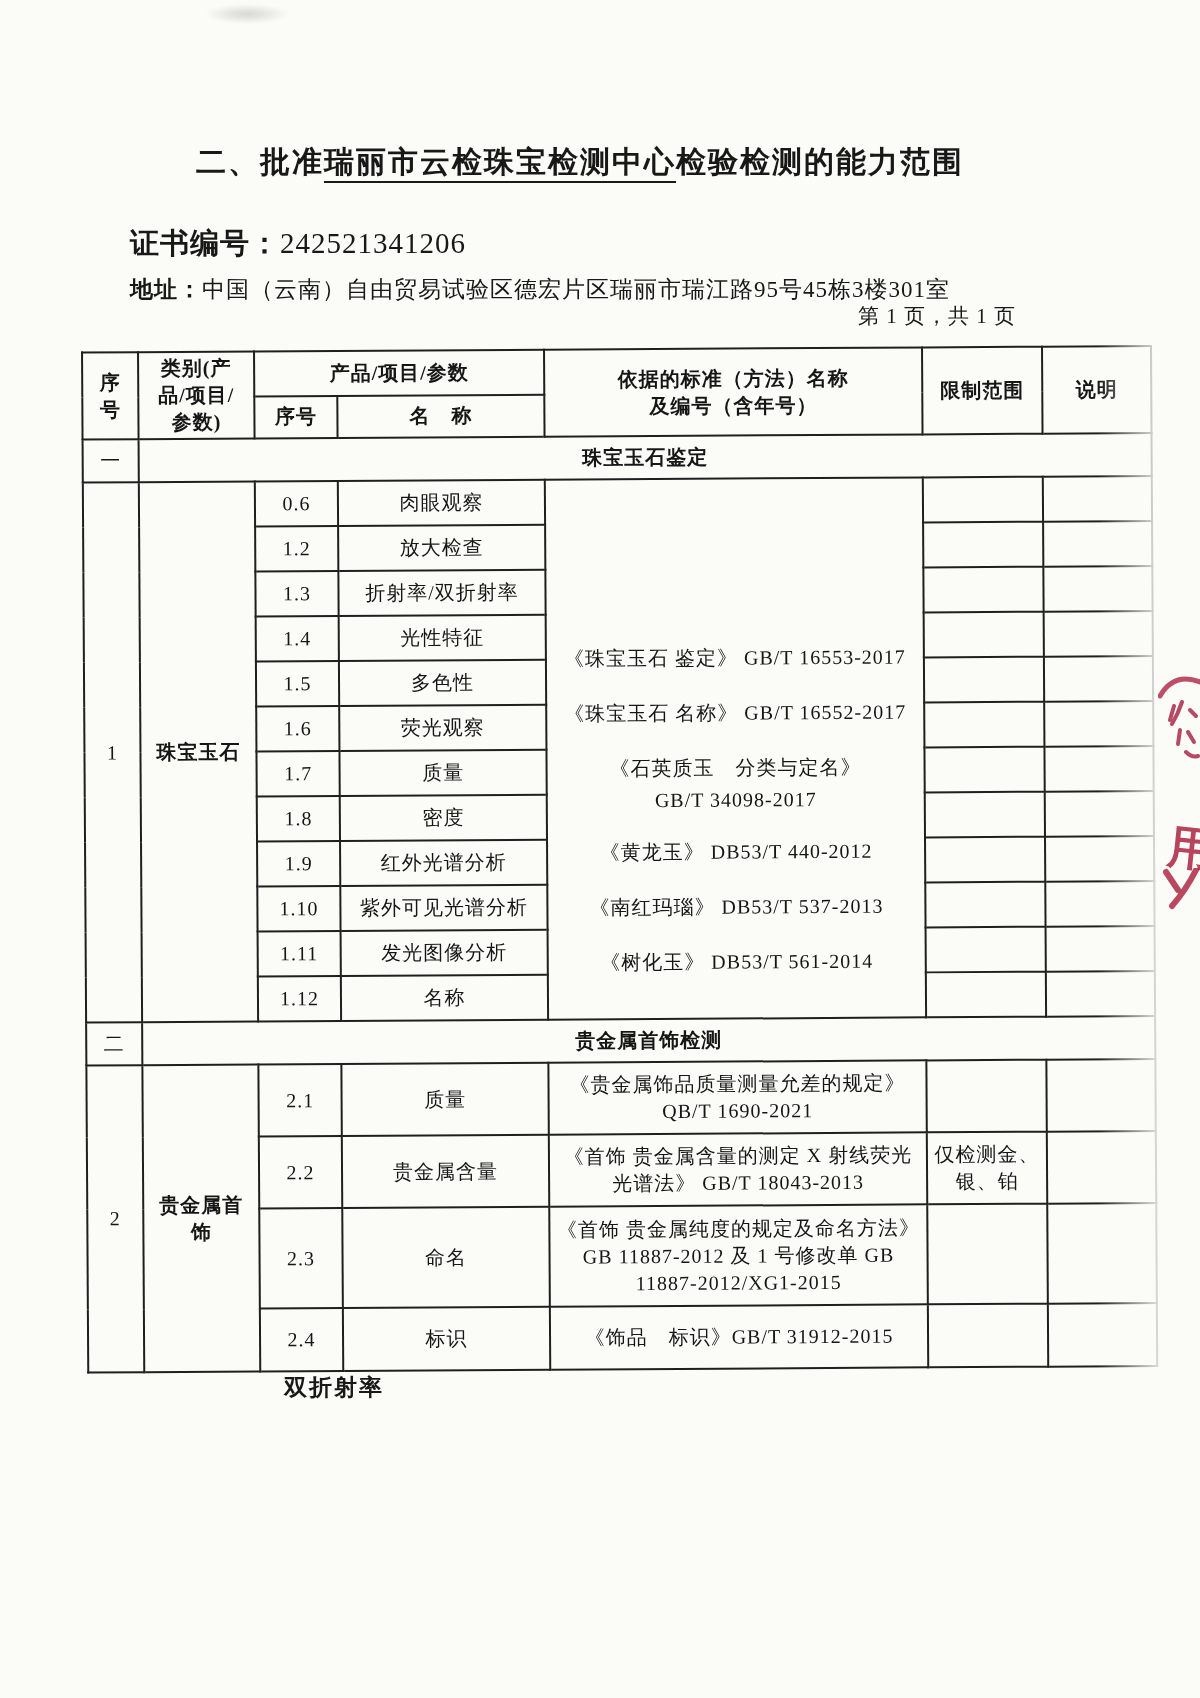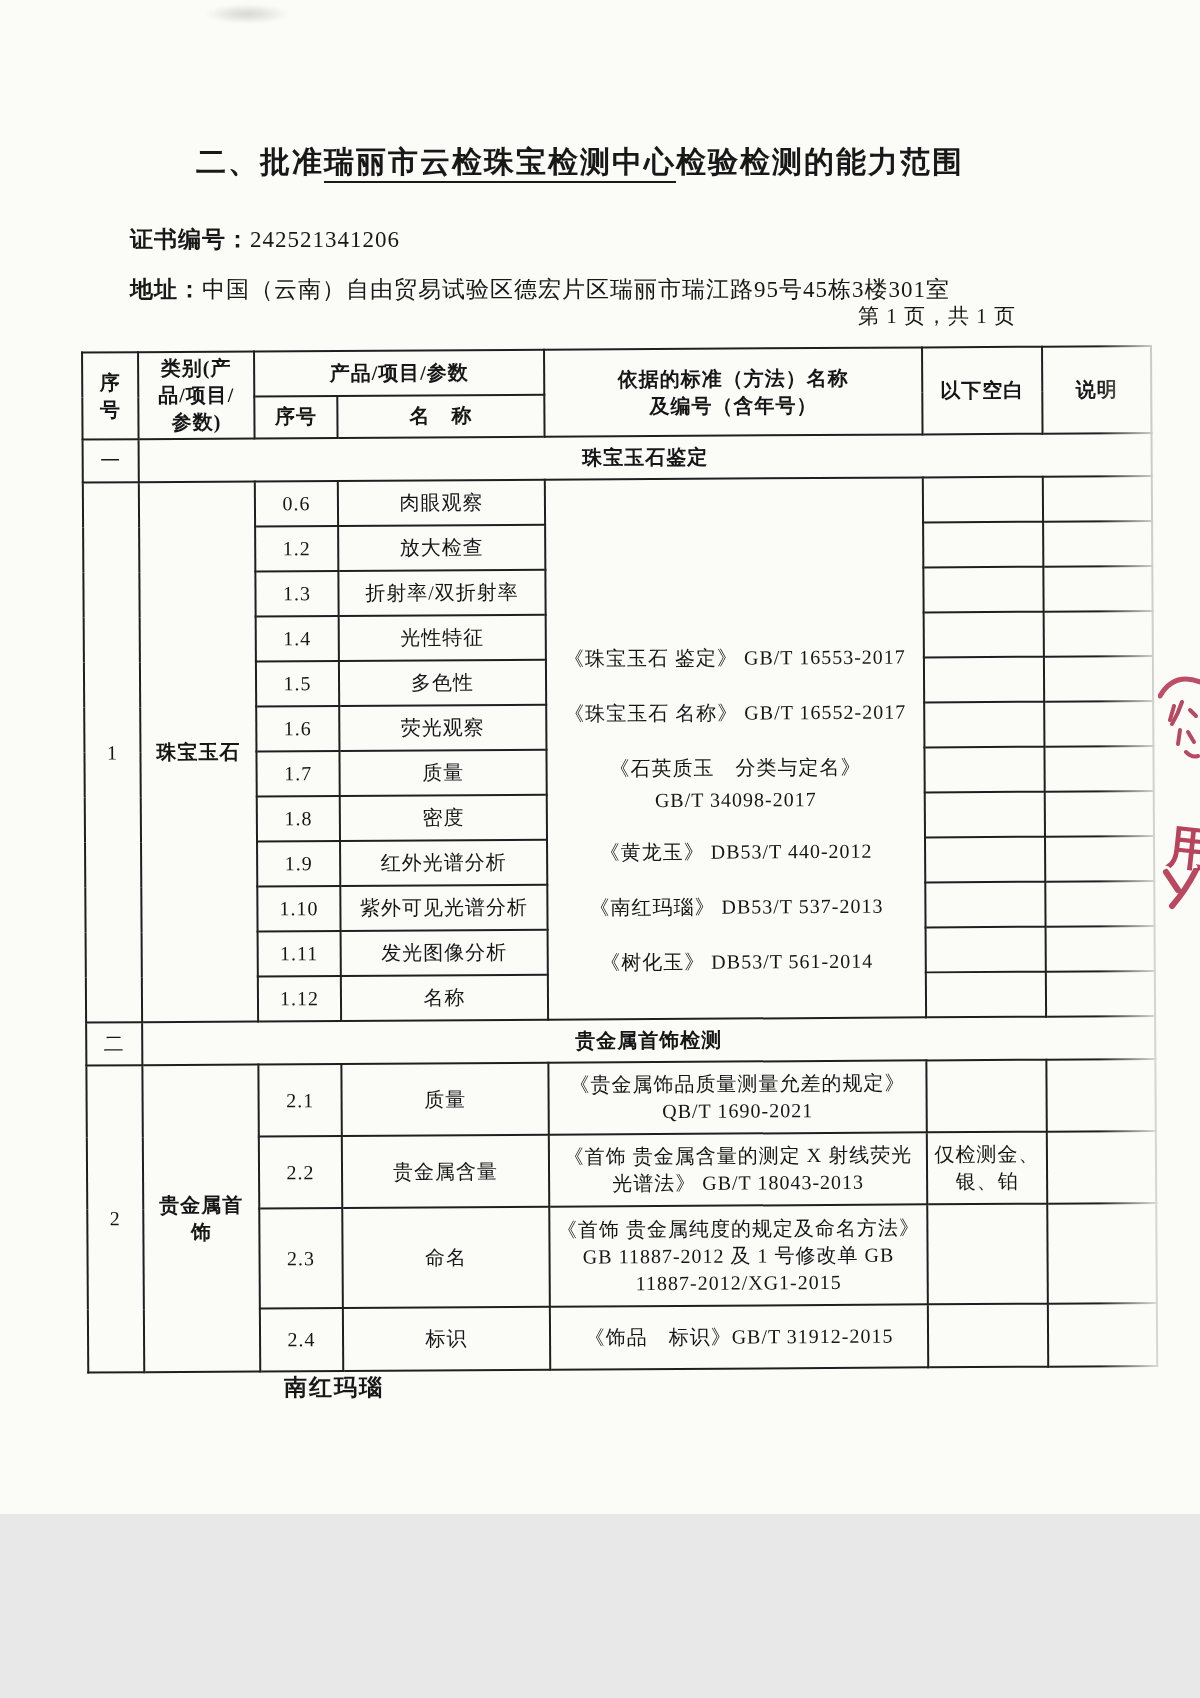--- a/index.html
+++ b/index.html
@@ -1,35 +1,35 @@
 <!DOCTYPE html>
 <html><head>
 <meta charset="utf-8">
 <style>
   html,body{margin:0;padding:0;background:#e8e8e8;}
   .page{
     position:relative;
-    width:1200px;height:1514px;
+    width:1200px;height:1698px;
     margin:0 auto;
     background:#fbfbf8;
     overflow:hidden;
     font-family:"Liberation Serif","DejaVu Serif",serif;
     color:#181818;
   }
   
   .doc-title{
     position:absolute;left:0;top:142px;width:1160px;
     text-align:center;font-size:30px;font-weight:700;letter-spacing:2px;
     white-space:nowrap;
   }
   .doc-title .u{
     border-bottom:2.5px solid #1a1a1a;padding-bottom:3px;
   }
   .cert-line{
-    position:absolute;left:130px;top:224px;font-size:23px;letter-spacing:1px;
+    position:absolute;left:130px;top:224px;font-size:29px;letter-spacing:1px;
   }
   .cert-line .lbl{font-weight:700;}
   .addr-line{
     position:absolute;left:130px;top:274px;font-size:23px;letter-spacing:1px;
   }
   .addr-line .lbl{font-weight:700;}
   .page-indicator{
     position:absolute;right:184px;top:302px;font-size:21px;letter-spacing:1px;
   }
   
@@ -123,21 +123,21 @@
       <tbody>
           <tr class="h1">
         <td class="hdr pre" rowspan="2">序
 号</td>
         <td class="hdr pre" rowspan="2">类别(产
 品/项目/
 参数)</td>
         <td class="hdr" colspan="2">产品/项目/参数</td>
         <td class="hdr pre" rowspan="2">依据的标准（方法）名称
 及编号（含年号）</td>
-        <td class="hdr" rowspan="2">以下空白</td>
+        <td class="hdr" rowspan="2">限制范围</td>
         <td class="hdr note-cell" rowspan="2">说明</td>
       </tr>
       <tr class="h2">
         <td class="hdr">序号</td>
         <td class="hdr">名　称</td>
       </tr>
 
       <tr class="secrow">
         <td>一</td>
         <td class="sec-title" colspan="6">珠宝玉石鉴定</td>
@@ -267,21 +267,21 @@
         <td>2.4</td>
         <td>标识</td>
         <td class="std-cell">《饰品　标识》GB/T 31912-2015</td>
         <td class="limit-cell"></td>
         <td class="note-cell"></td>
       </tr>
     </tbody>
       </table>
   </div>
 
-  <div class="blank-note">南红玛瑙</div>
+  <div class="blank-note">双折射率</div>
 
   <div class="edge-fade"></div>
 
   <svg class="stamp stamp-curve" width="44" height="34" viewBox="0 0 44 34">
     <path d="M2 28 Q16 4 42 14" stroke="#b0304d" stroke-width="5" fill="none" stroke-linecap="round" opacity="0.85"></path>
   </svg>
   <svg class="stamp stamp-frag" width="34" height="70" viewBox="0 0 34 70">
     <g stroke="#a92c48" stroke-width="4" stroke-linecap="round" fill="none" opacity="0.85">
       <path d="M6 6 L2 20"></path>
       <path d="M14 2 Q10 14 4 24"></path>

